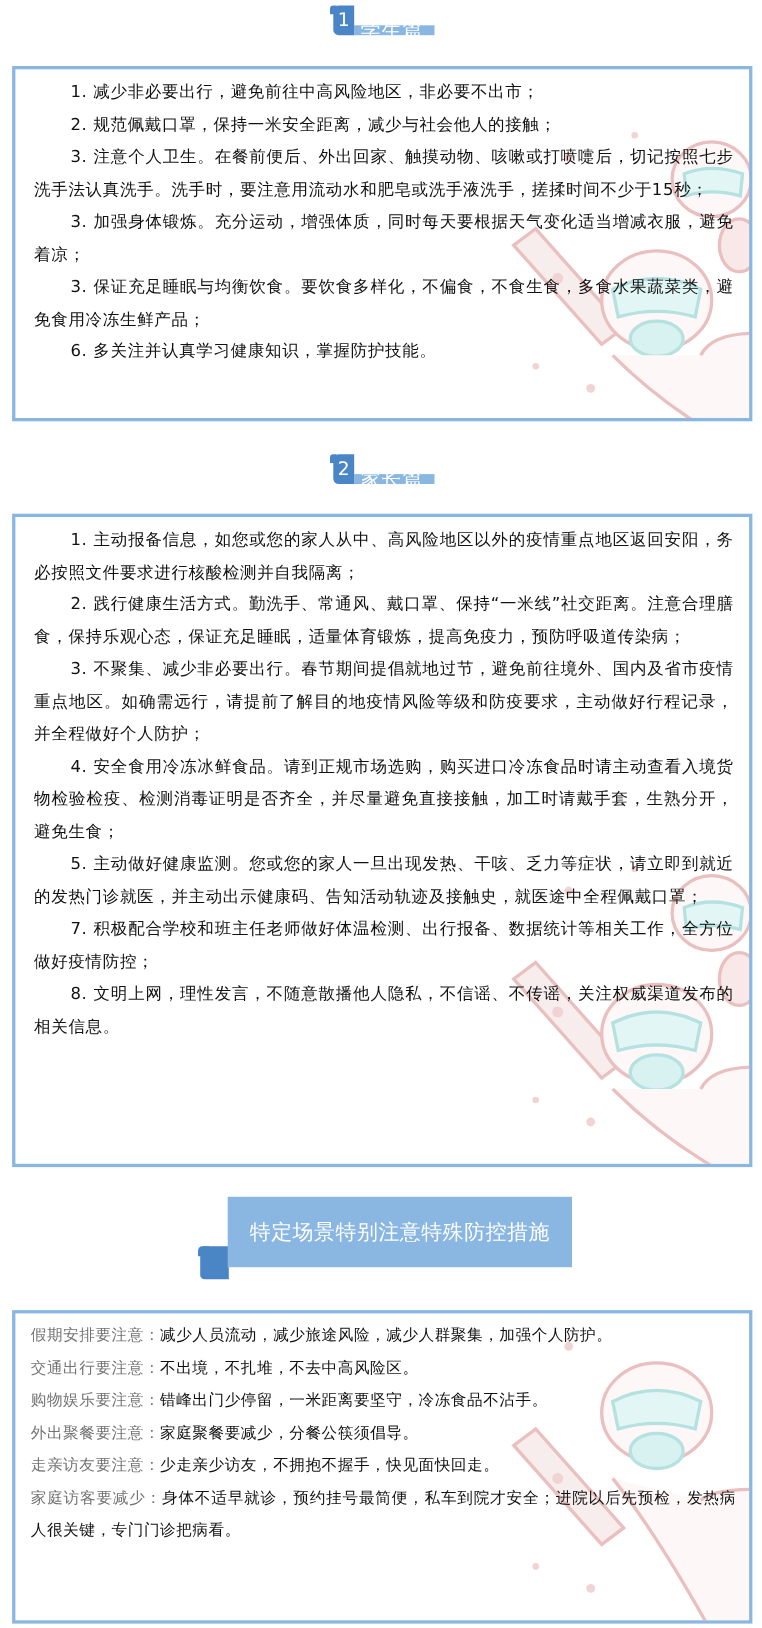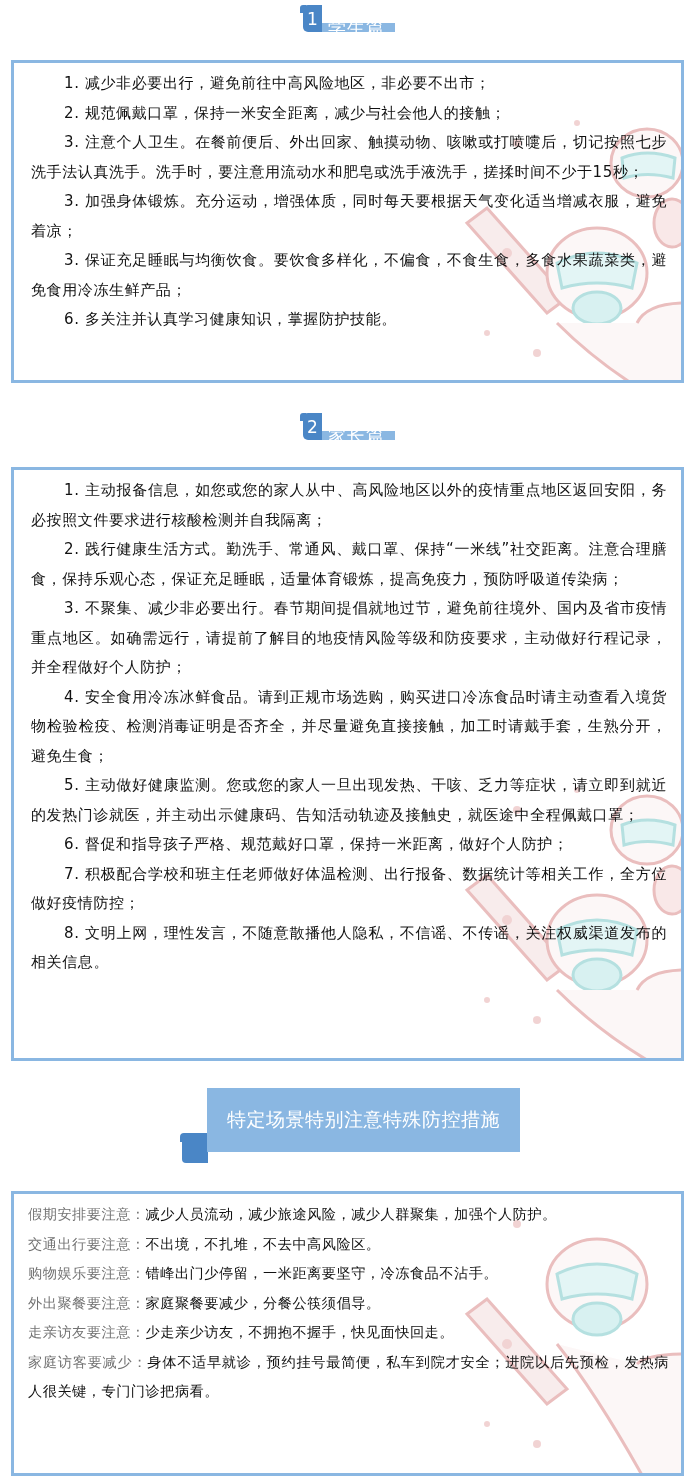--- a/index.html
+++ b/index.html
@@ -100,21 +100,20 @@
       <circle cx="40" cy="230" r="3"></circle>
         <circle cx="130" cy="20" r="3"></circle>
     </g>
   </svg>
   <div class="content">
     <p class="para">1. 主动报备信息，如您或您的家人从中、高风险地区以外的疫情重点地区返回安阳，务必按照文件要求进行核酸检测并自我隔离；</p>
     <p class="para">2. 践行健康生活方式。勤洗手、常通风、戴口罩、保持“一米线”社交距离。注意合理膳食，保持乐观心态，保证充足睡眠，适量体育锻炼，提高免疫力，预防呼吸道传染病；</p>
     <p class="para">3. 不聚集、减少非必要出行。春节期间提倡就地过节，避免前往境外、国内及省市疫情重点地区。如确需远行，请提前了解目的地疫情风险等级和防疫要求，主动做好行程记录，并全程做好个人防护；</p>
     <p class="para">4. 安全食用冷冻冰鲜食品。请到正规市场选购，购买进口冷冻食品时请主动查看入境货物检验检疫、检测消毒证明是否齐全，并尽量避免直接接触，加工时请戴手套，生熟分开，避免生食；</p>
     <p class="para">5. 主动做好健康监测。您或您的家人一旦出现发热、干咳、乏力等症状，请立即到就近的发热门诊就医，并主动出示健康码、告知活动轨迹及接触史，就医途中全程佩戴口罩；</p>
-    <p class="para">6. 督促和指导孩子严格、规范戴好口罩，保持一米距离，做好个人防护；</p>
     <p class="para">7. 积极配合学校和班主任老师做好体温检测、出行报备、数据统计等相关工作，全方位做好疫情防控；</p>
     <p class="para">8. 文明上网，理性发言，不随意散播他人隐私，不信谣、不传谣，关注权威渠道发布的相关信息。</p>
   </div>
 </div>
 
 <div class="big-tab"></div>
 <div class="big-head">特定场景特别注意特殊防控措施</div>
 
 <div class="box" style="top:1191px; height:285px;">
   <svg class="illus" style="top:0px;" width="240" height="290" viewBox="0 0 240 290">

